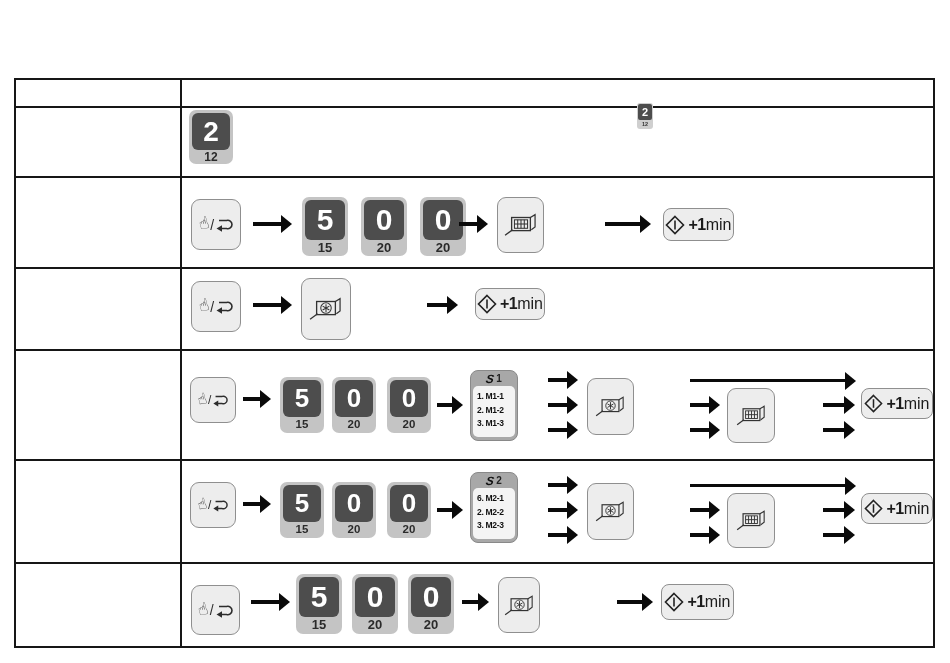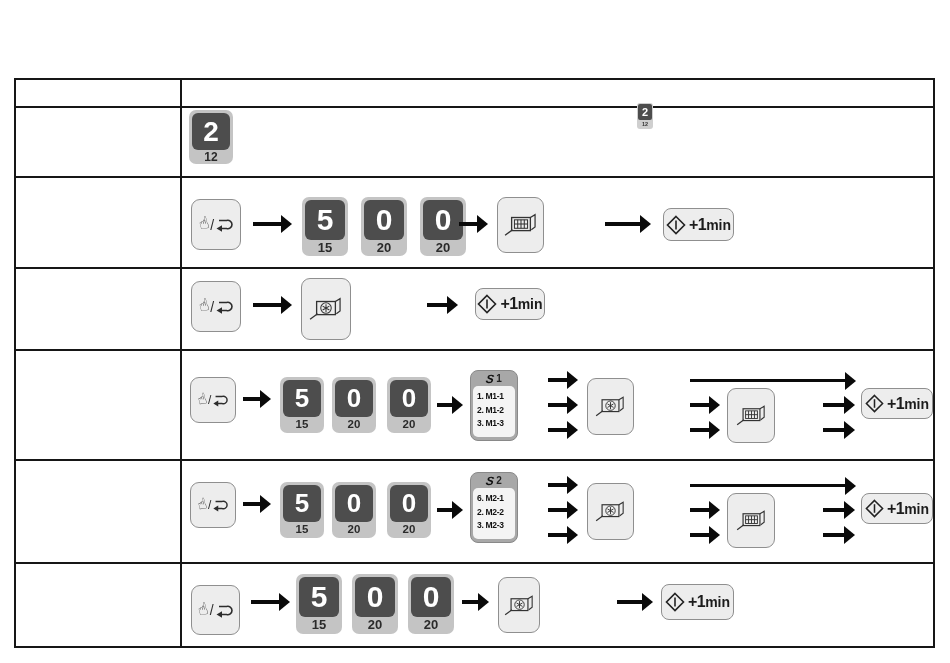--- a/index.html
+++ b/index.html
@@ -33,21 +33,21 @@
   .minikey{position:absolute;background:#cfcfcf;border-radius:3px;text-align:center;overflow:hidden}
   .minikey .digit{margin:1px 1px 0;background:#4d4d4d;border-radius:2px;color:#fff;font-weight:700;
                   font-size:11px;line-height:16px}
   .minikey .sub{font-size:5.5px;line-height:8px;font-weight:700;color:#333}
 
   
   .startkey{position:absolute;background:#ededed;border:1.5px solid #8f8f8f;border-radius:8px;
             display:flex;align-items:center;justify-content:center;gap:3px;box-sizing:border-box}
   .startkey .st-text{display:flex;align-items:baseline}
   .startkey .plus{font-size:16px;font-weight:700;color:#1c1c1c;letter-spacing:-0.5px}
-  .startkey .unit{font-size:14px;font-weight:700;color:#1c1c1c}
+  .startkey .unit{font-size:16px;font-weight:400;color:#1c1c1c}
 
   
   .memkey{position:absolute;background:#a8a8a8;border:1px solid #898989;border-radius:8px;
           box-sizing:border-box;overflow:hidden}
   .mem-head{height:15px;display:flex;align-items:center;justify-content:center;gap:2px}
   .s-glyph{font-weight:800;font-style:italic;font-size:12px;transform:skewX(-10deg);color:#111}
   .s-num{font-size:10px;font-weight:600;color:#222}
   .mem-body{background:#f4f4f4;border-radius:5px;margin:0 2px 2px;height:calc(100% - 18px);
             padding:4px 0 0 4px;box-sizing:border-box}
   .mem-item{font-size:8.5px;font-weight:700;line-height:13.5px;letter-spacing:-0.3px;color:#111;white-space:nowrap}

